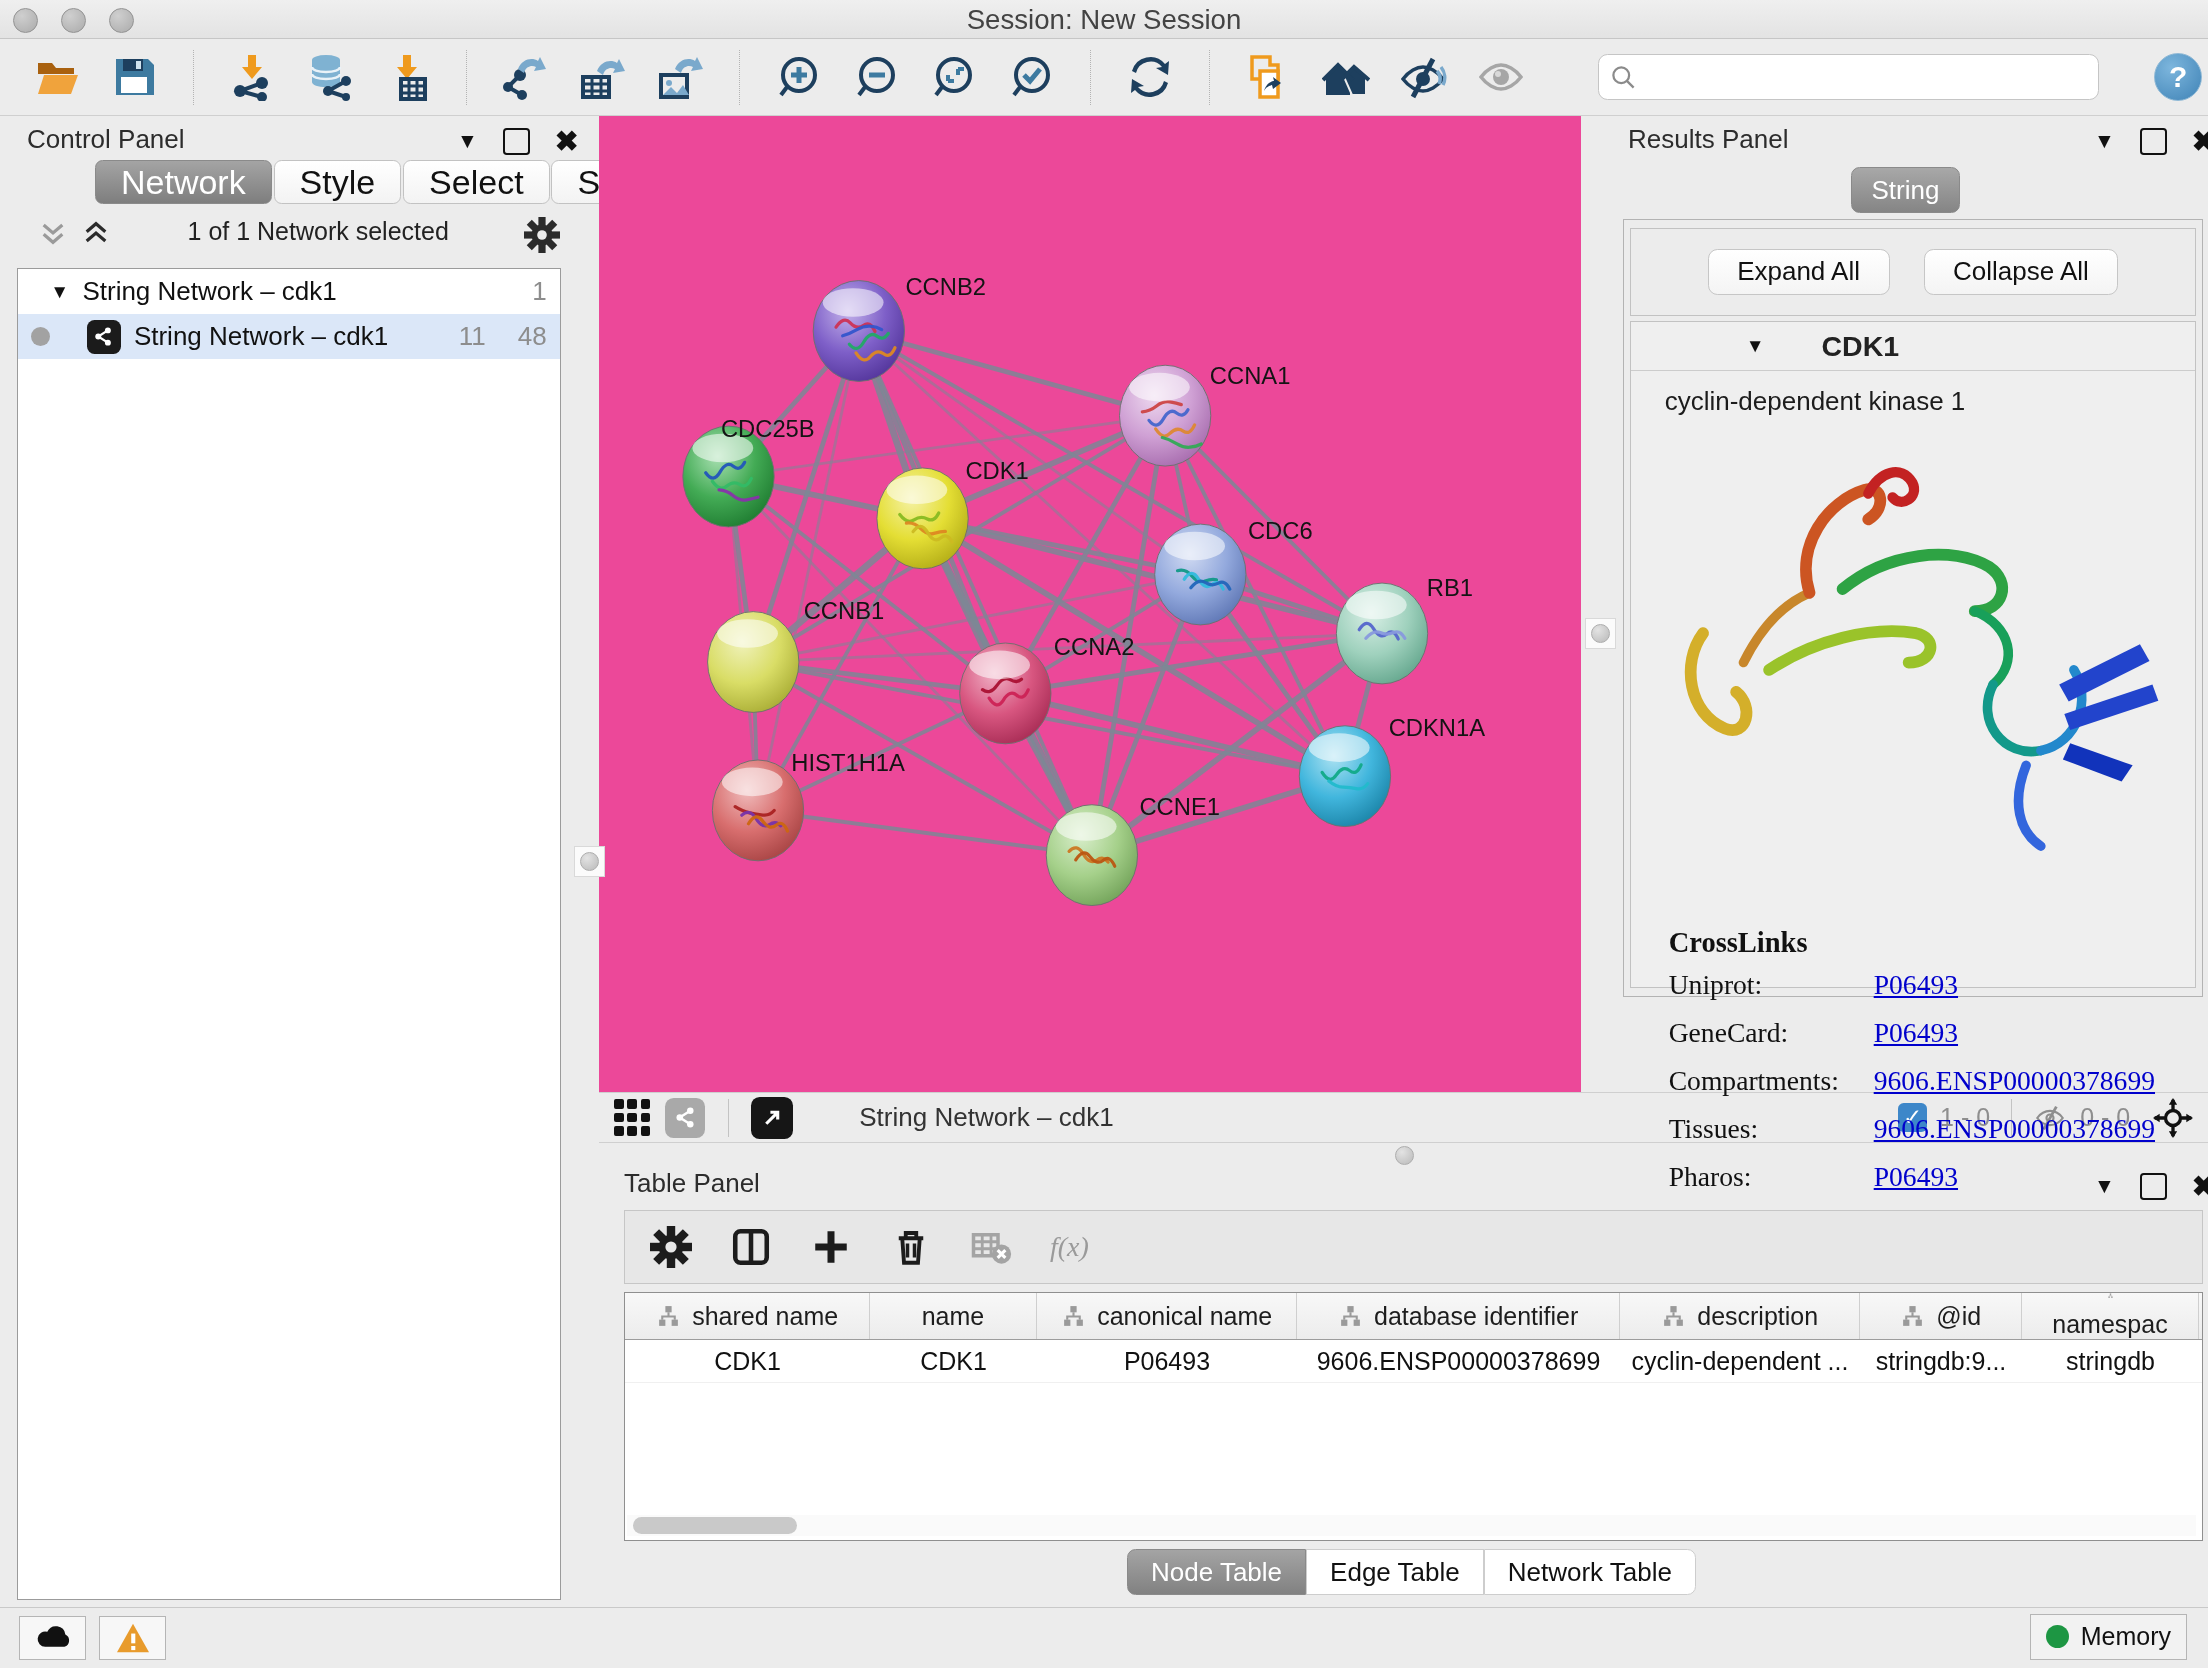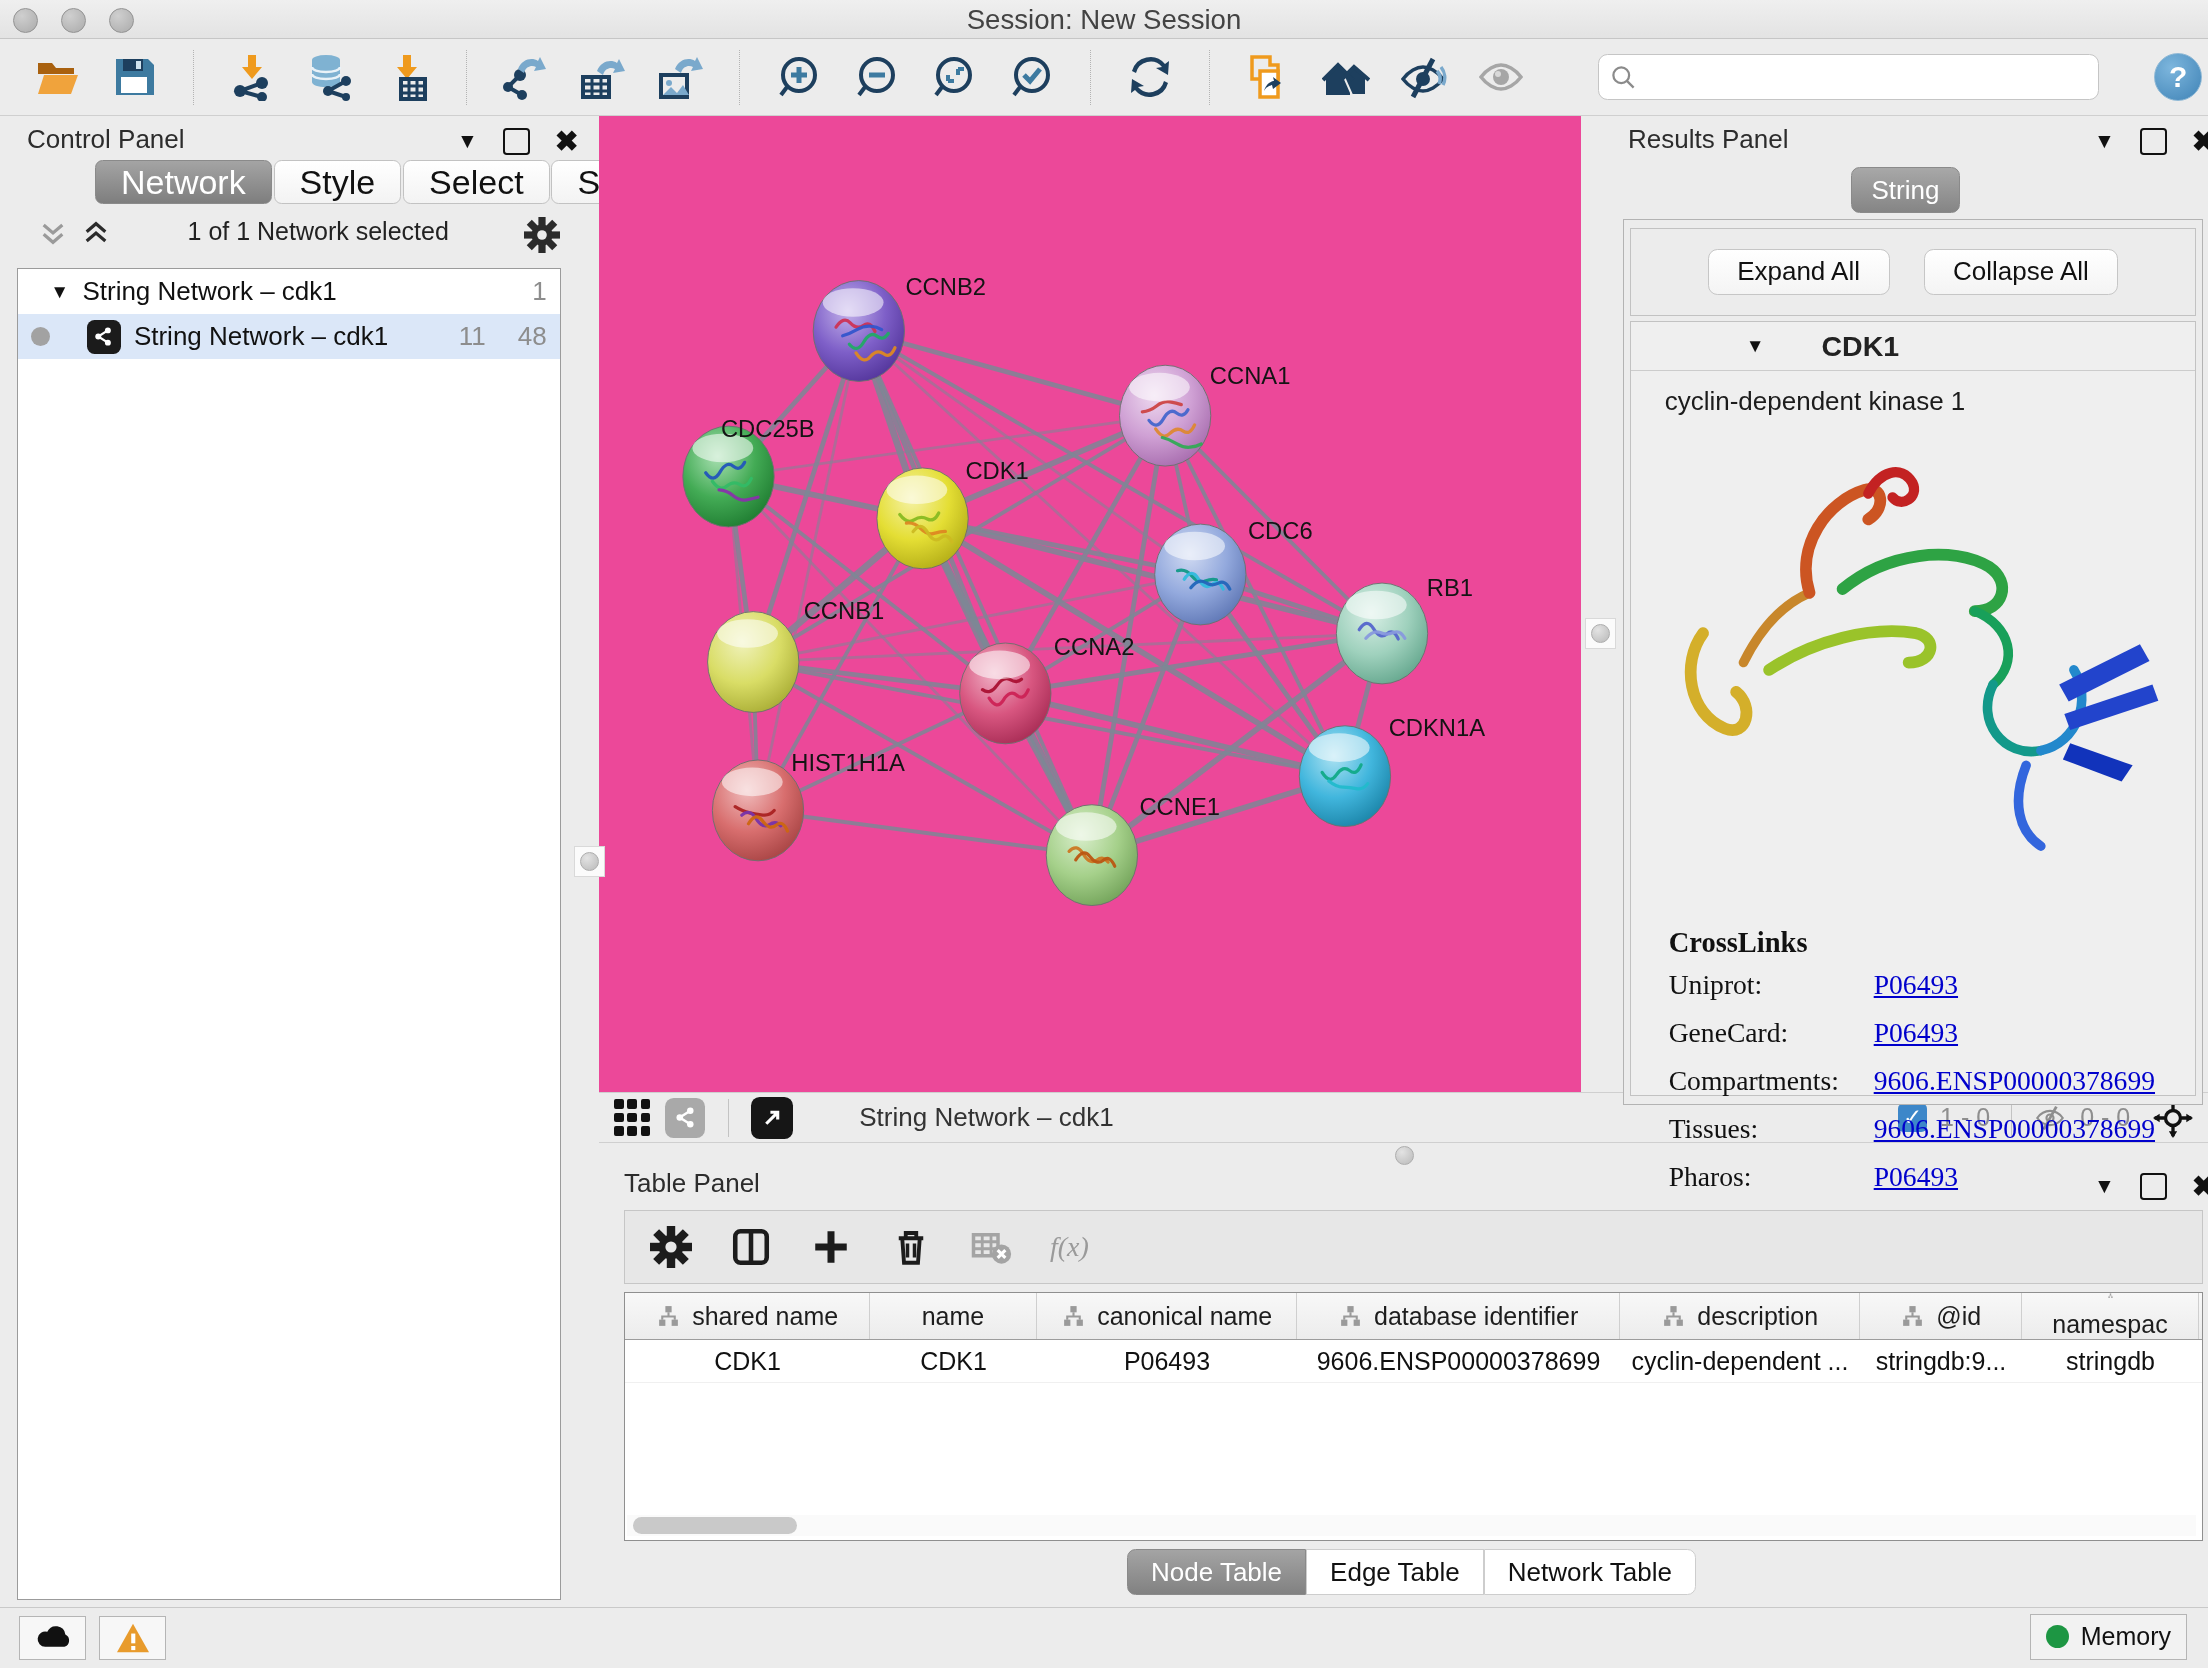--- a/index.html
+++ b/index.html
@@ -58,21 +58,21 @@
   .grid-ic{display:grid;grid-template-columns:repeat(3,9.5px);grid-gap:3.8px;}
   .grid-ic i{width:9.5px;height:9.5px;background:#111;border-radius:1.9px;}
   .share-gray{width:40px;height:40px;border-radius:8.6px;background:#a9a9a9;display:flex;align-items:center;justify-content:center;}
   .ext-black{width:42px;height:42px;border-radius:8.6px;background:#161616;display:flex;align-items:center;justify-content:center;}
   
   .split-h{position:absolute;width:28.5px;height:28.5px;background:#fbfbfb;border:1px solid #d9d9d9;display:flex;align-items:center;justify-content:center;}
   .split-h i{width:17px;height:17px;border-radius:50%;background:radial-gradient(circle at 35% 30%,#e3e3e3,#b9b9b9);border:1px solid #adadad;}
   
   .rp-tab{position:absolute;left:1851px;top:167px;width:107px;height:44px;border-radius:8.6px;
     background:linear-gradient(#a8a8a8,#858585);color:#fff;font-size:26px;display:flex;align-items:center;justify-content:center;border:1px solid #8a8a8a;}
-  .rp-outer{position:absolute;left:1623px;top:219px;width:580px;height:886px;background:#ececec;border:1.9px solid #b3b3b3;box-sizing:border-box;}
+  .rp-outer{position:absolute;left:1623px;top:219px;width:580px;height:778px;background:#ececec;border:1.9px solid #b3b3b3;box-sizing:border-box;}
   .rp-btnbox{position:absolute;left:5.7px;top:7.6px;right:5.7px;height:86px;border:1px solid #c2c2c2;display:flex;align-items:center;justify-content:center;gap:34px;}
   .rp-btn{height:44px;padding:0 28.5px;background:linear-gradient(#ffffff,#f4f4f4);border:1px solid #c6c6c6;border-radius:9.5px;
     font-size:26px;display:flex;align-items:center;color:#111;}
   .rp-gene{position:absolute;left:5.7px;top:101px;right:5.7px;bottom:7.6px;border:1px solid #c2c2c2;background:#efefef;}
   .rp-gene-head{height:48px;display:flex;align-items:center;gap:57px;padding-left:67px;border-bottom:1px solid #cccccc;}
   .rp-gene-head .nm{font-size:28.5px;font-weight:bold;}
   .rp-desc{font-size:26px;color:#1c1c1c;padding:15px 0 0 34px;}
   .crosslinks{position:absolute;left:38px;top:605px;font-family:"Liberation Serif",serif;font-size:27.6px;color:#111;}
   .crosslinks .hd{font-weight:bold;font-size:28.5px;margin-bottom:9.5px;}
   .cl-row{display:flex;margin-bottom:16px;}

